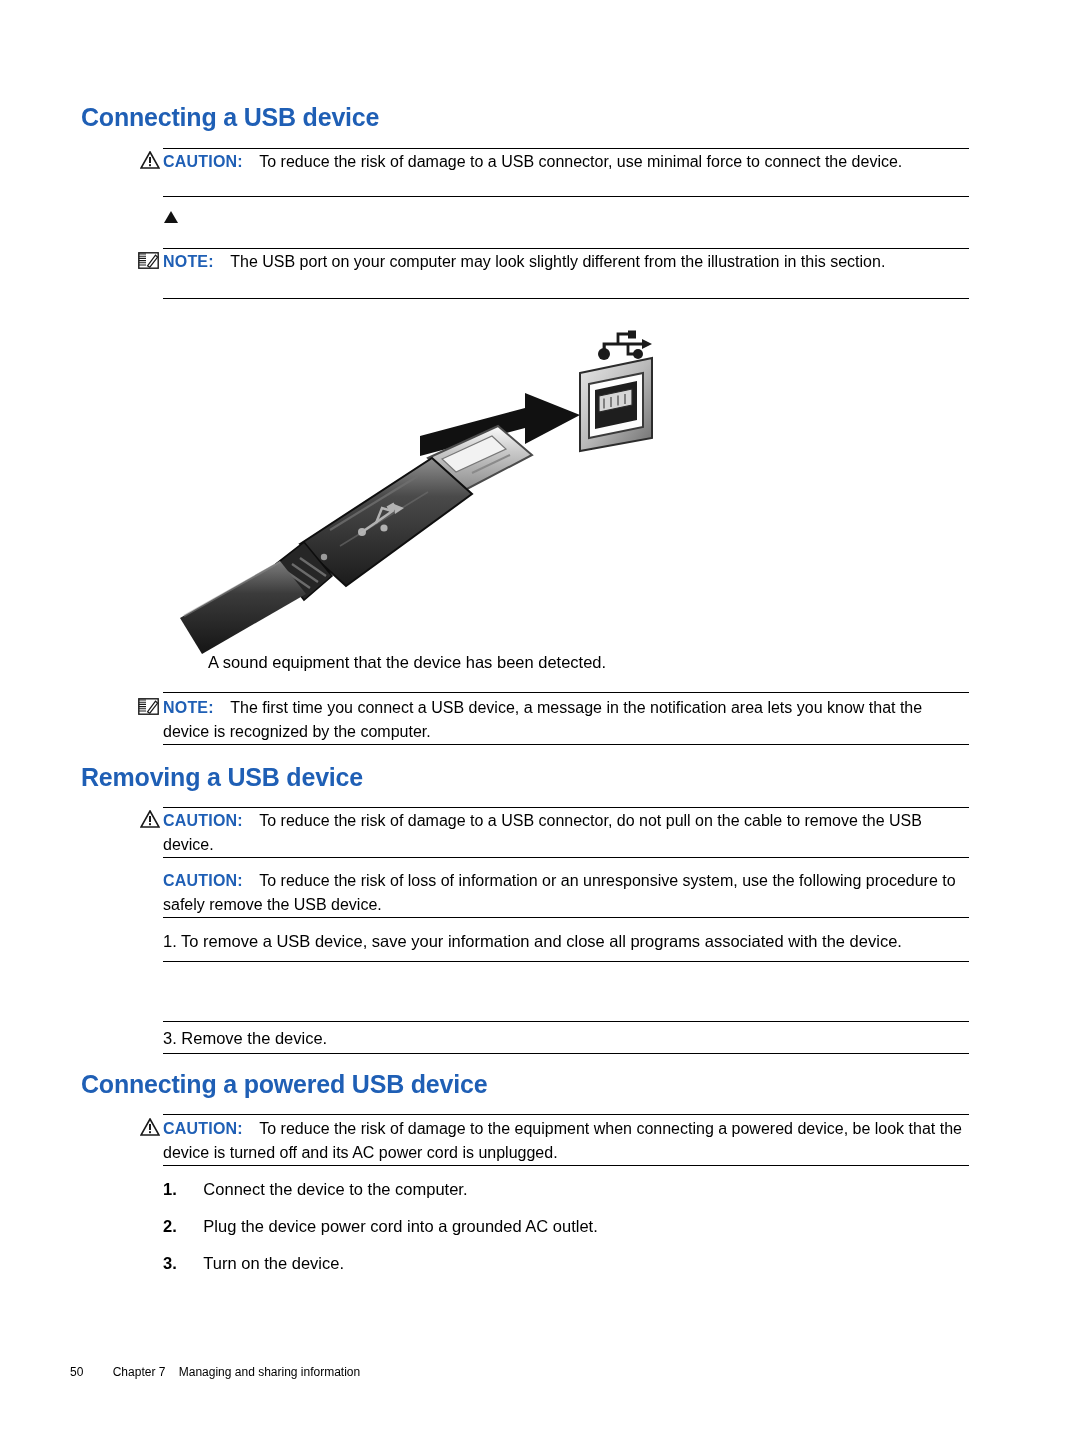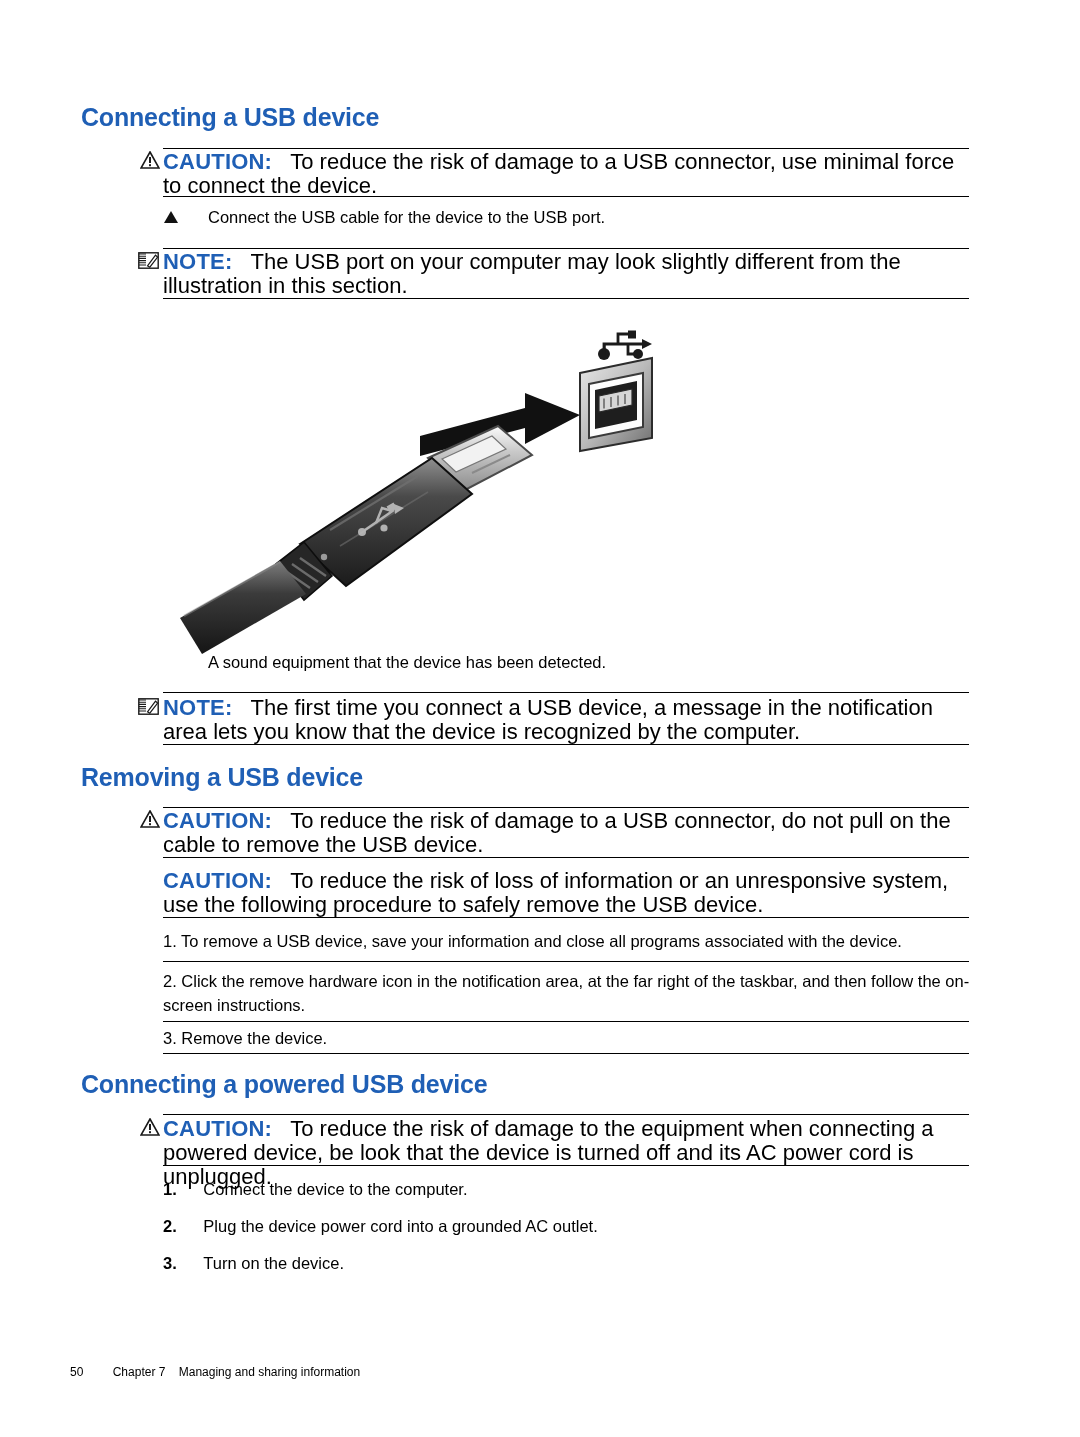--- a/index.html
+++ b/index.html
@@ -33,21 +33,21 @@
   }
   .rule {
     position: absolute;
     left: 163px;
     width: 806px;
     height: 1px;
     background: #000000;
   }
   .block {
     position: absolute;
-    font-size: 22px;
+    font-size: 16px;
     line-height: 24px;
     color: #000;
   }
   .admon-label {
     color: #1f5fb5;
     font-weight: bold;
     letter-spacing: 0.2px;
   }
   .caution-icon {
     position: absolute;
@@ -119,21 +119,20 @@
   </svg>
 
   <div class="block" style="left:163px; top:150px; width:808px;">
     <span class="admon-label">CAUTION:</span>
     <span style="display:inline-block; width:12px;"></span><span>To reduce the risk of damage to a USB connector, use minimal force to connect the device.</span>
   </div>
 
   <div class="rule" style="top:196px;"></div>
 
   <div class="bullet-tri" style="left:164px; top:211px;"></div>
-  <div class="body-text" style="left:208px; top:205px; width:760px;">Connect the USB cable for the device to the USB port.</div>
 
   <div class="rule" style="top:248px;"></div>
 
   <svg class="note-icon" style="left:138px; top:252px;" viewBox="0 0 21 17">
     <rect x="0.8" y="0.8" width="19.4" height="15.4" fill="#ffffff" stroke="#1a1a1a" stroke-width="1.4"></rect>
     <path d="M1 2 L8 2 M1 4.2 L8 4.2 M1 6.4 L8 6.4 M1 8.6 L8 8.6 M1 10.8 L8 10.8 M1 13 L8 13" stroke="#1a1a1a" stroke-width="1.1"></path>
     <path d="M9.5 13.8 L17.5 3.2 L19.6 5.0 L11.8 15.2 Z" fill="#ffffff" stroke="#1a1a1a" stroke-width="1.2"></path>
   </svg>
 
   <div class="block" style="left:163px; top:250px; width:808px;">
@@ -263,21 +262,20 @@
     <span class="admon-label">CAUTION:</span>
     <span style="display:inline-block; width:12px;"></span><span>To reduce the risk of loss of information or an unresponsive system, use the following procedure to safely remove the USB device.</span>
   </div>
 
   <div class="rule" style="top:917px;"></div>
 
   <div class="num-list-item" style="left:163px; top:929px; width:808px;">1. To remove a USB device, save your information and close all programs associated with the device.</div>
 
   <div class="rule" style="top:961px;"></div>
 
-  <div class="num-list-item" style="left:163px; top:969px; width:808px;">2. Click the remove hardware icon in the notification area, at the far right of the taskbar, and then follow the on-screen instructions.</div>
 
   <div class="rule" style="top:1021px;"></div>
 
   <div class="num-list-item" style="left:163px; top:1026px; width:808px;">3. Remove the device.</div>
 
   <div class="rule" style="top:1053px;"></div>
 
   <h1 class="section-title" style="top:1070px;">Connecting a powered USB device</h1>
 
   <div class="rule" style="top:1114px;"></div>

